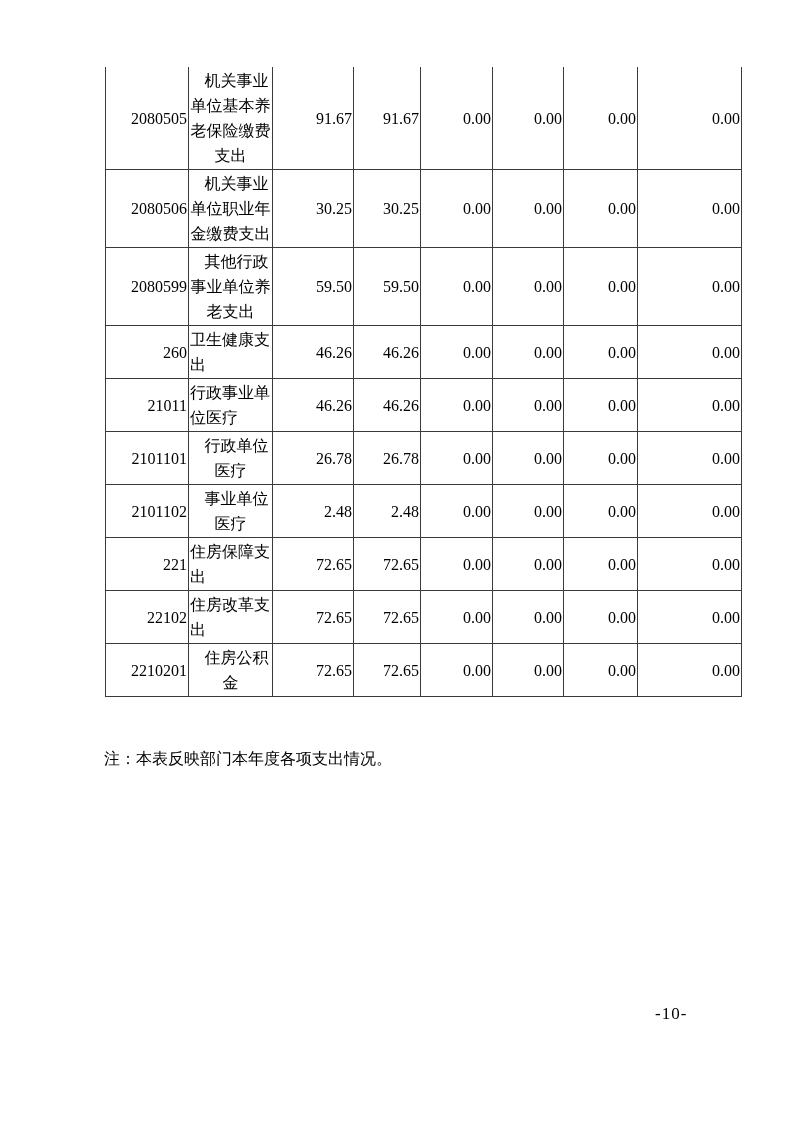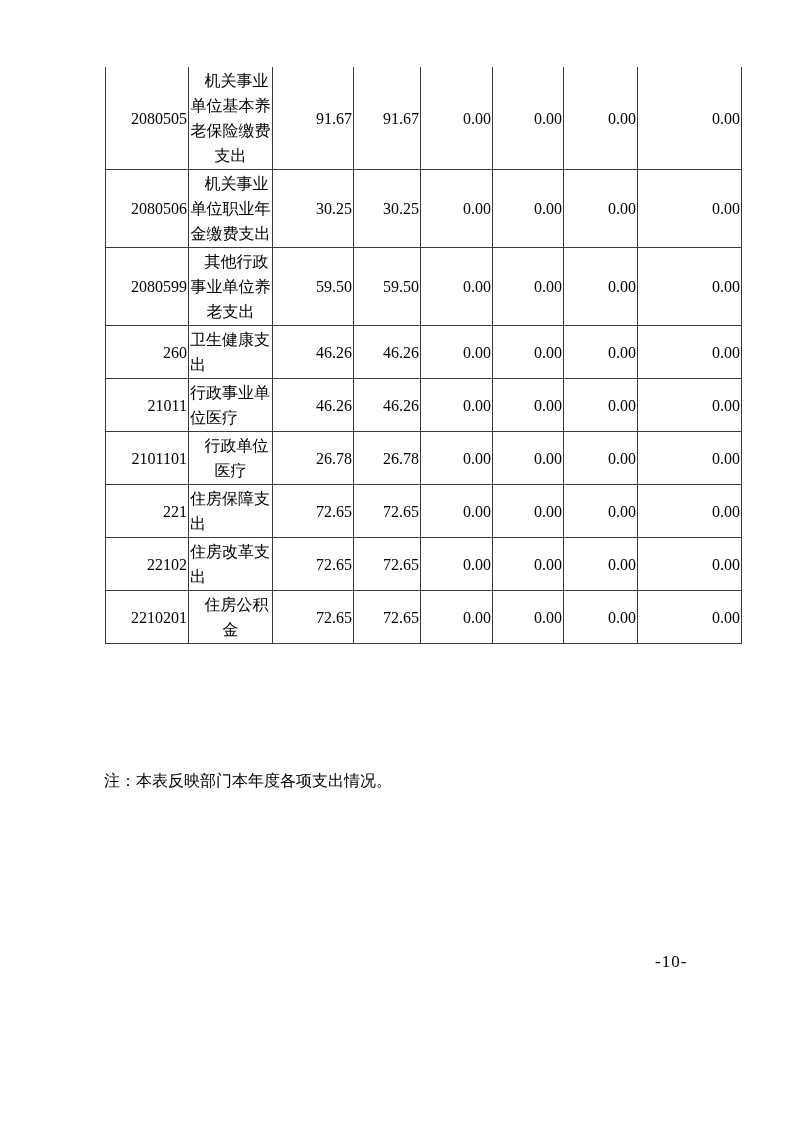--- a/index.html
+++ b/index.html
@@ -49,28 +49,28 @@
     text-align: center;
   }
   td.num {
     text-align: right;
     padding-right: 2px;
     white-space: nowrap;
   }
   .note {
     position: absolute;
     left: 104px;
-    top: 769px;
+    top: 747px;
     font-size: 16px;
     line-height: 24px;
   }
   .pagenum {
     position: absolute;
     left: 655px;
-    top: 952px;
+    top: 1004px;
     font-size: 17px;
     letter-spacing: 1px;
   }
 </style>
 </head>
 <body>
 
 <div class="sheet">
 
   <table class="budget">
@@ -139,20 +139,30 @@
           <td class="code">2101101</td>
           <td class="name indent">行政单位医疗</td>
           <td class="num">26.78</td>
           <td class="num">26.78</td>
           <td class="num">0.00</td>
           <td class="num">0.00</td>
           <td class="num">0.00</td>
           <td class="num">0.00</td>
         </tr>
         <tr>
+          <td class="code">2101102</td>
+          <td class="name indent">事业单位医疗</td>
+          <td class="num">2.48</td>
+          <td class="num">2.48</td>
+          <td class="num">0.00</td>
+          <td class="num">0.00</td>
+          <td class="num">0.00</td>
+          <td class="num">0.00</td>
+        </tr>
+        <tr>
           <td class="code">221</td>
           <td class="name">住房保障支出</td>
           <td class="num">72.65</td>
           <td class="num">72.65</td>
           <td class="num">0.00</td>
           <td class="num">0.00</td>
           <td class="num">0.00</td>
           <td class="num">0.00</td>
         </tr>
         <tr>

